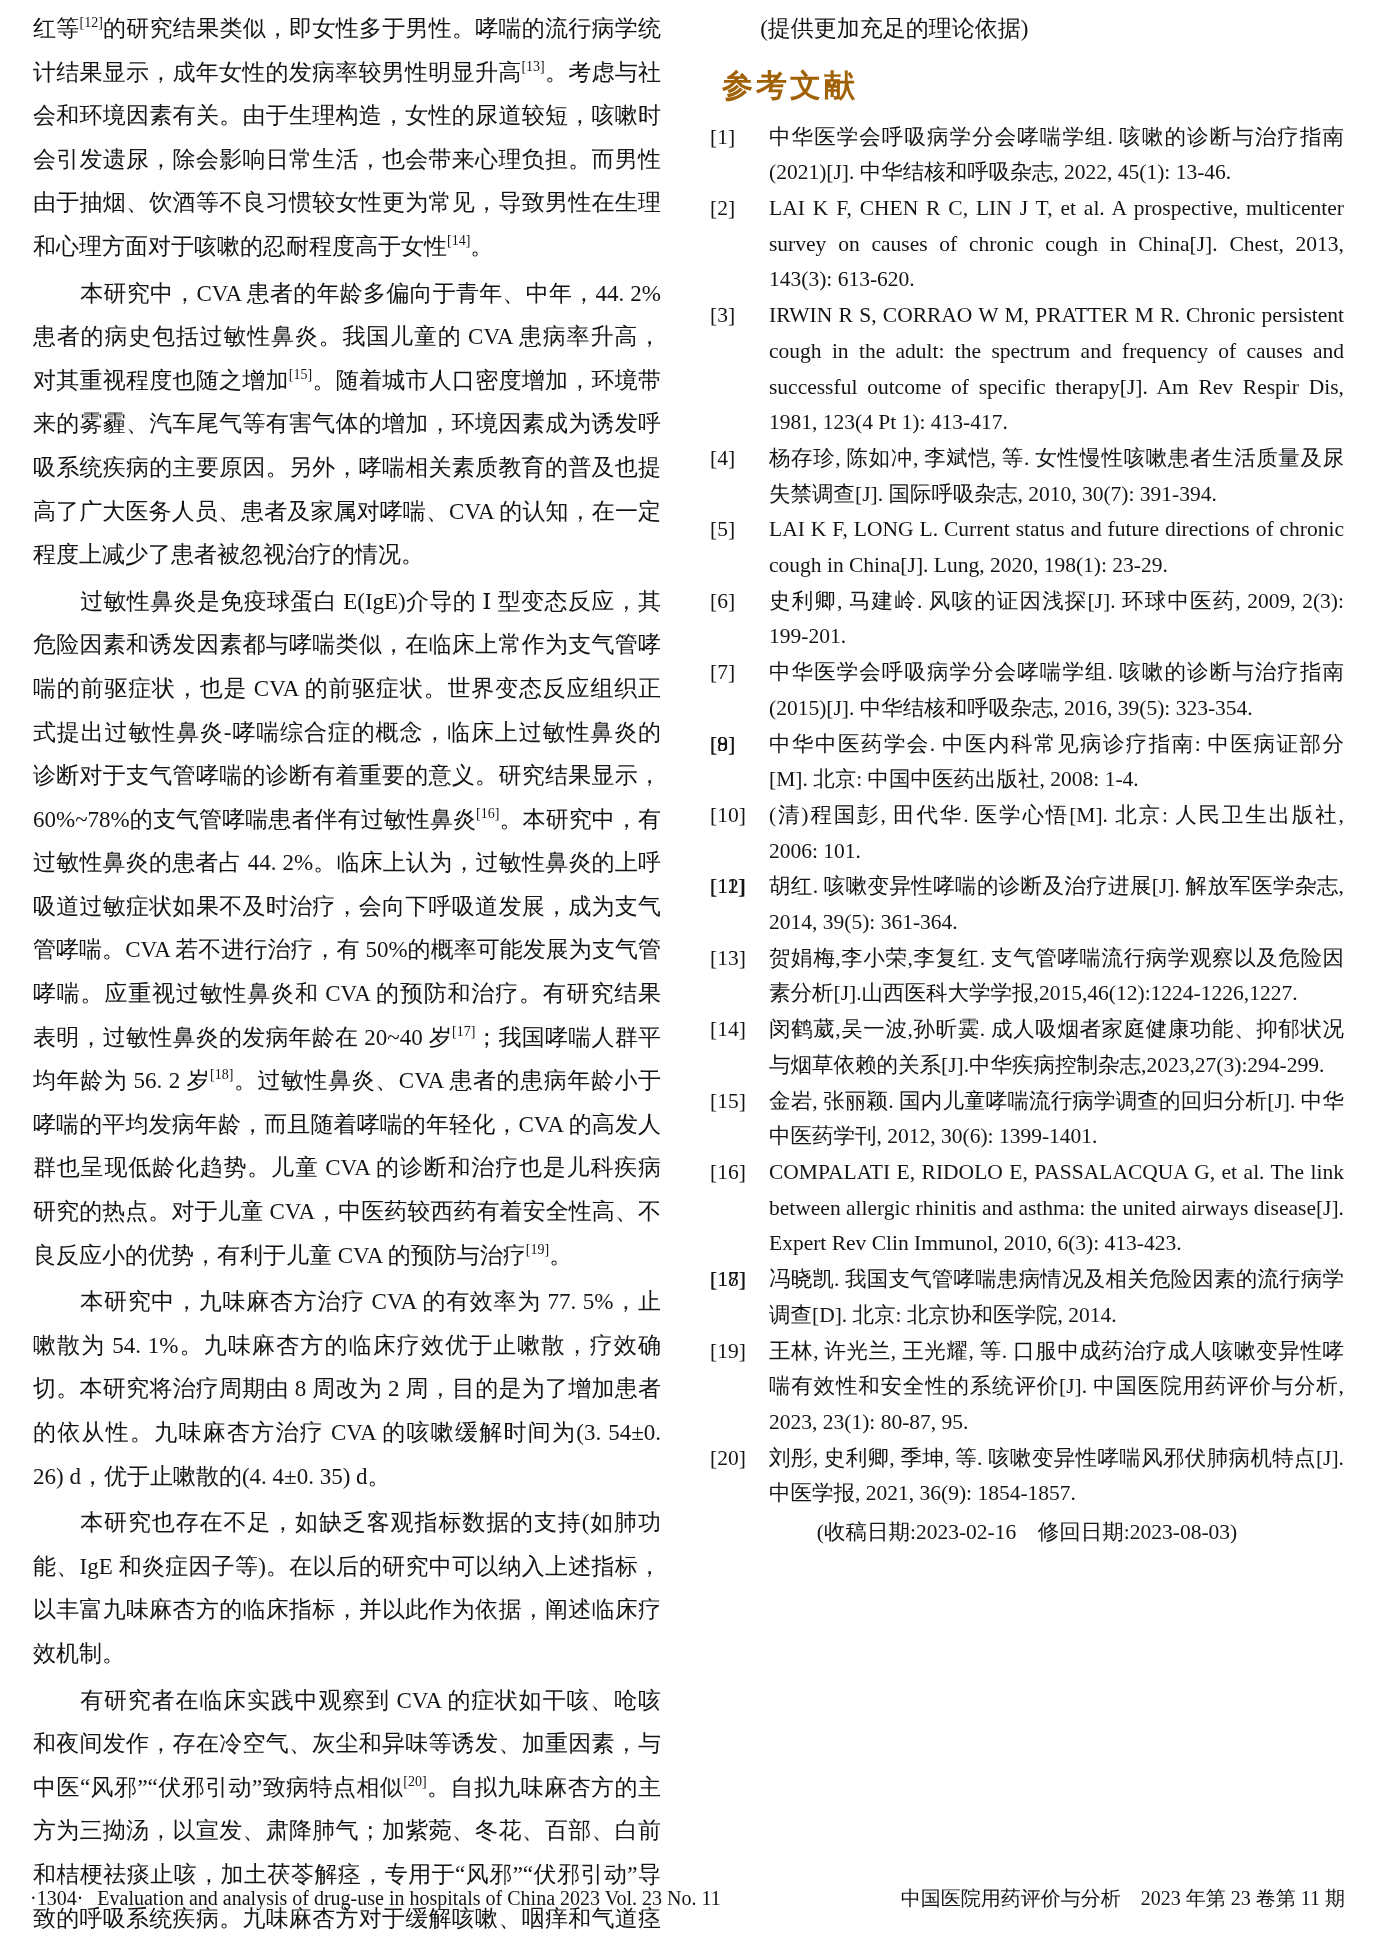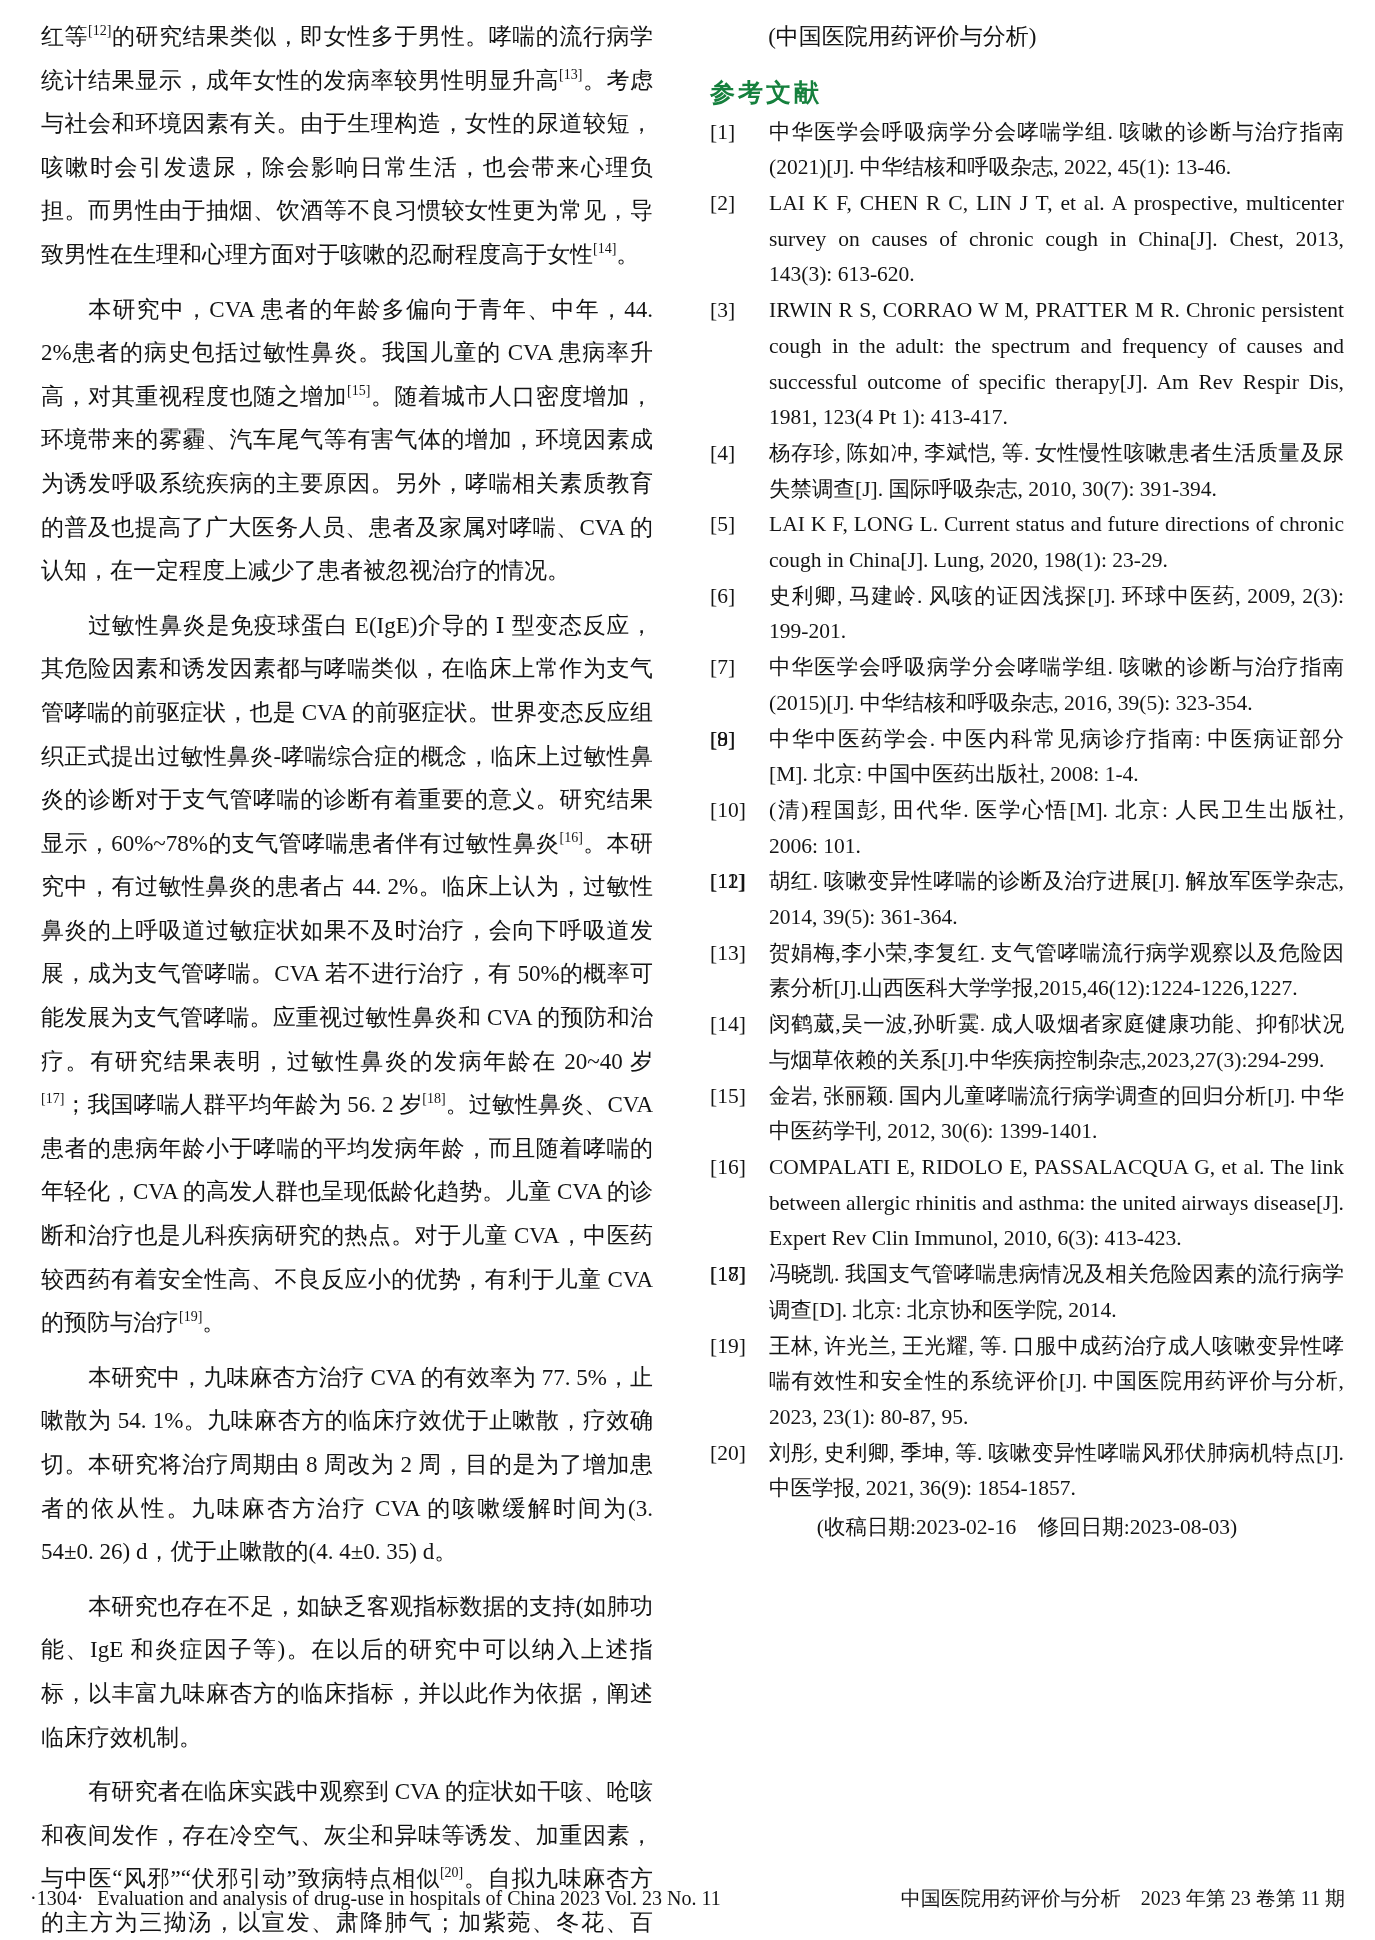--- a/index.html
+++ b/index.html
@@ -5,27 +5,27 @@
   html, body { margin: 0; padding: 0; }
   body {
     width: 1375px; height: 1940px;
     background: #ffffff; color: #141414;
     font-family: "Liberation Serif", "DejaVu Serif", serif;
     position: relative; overflow: hidden;
   }
   .page { position: absolute; inset: 0; padding: 4px 30px 0 30px; box-sizing: border-box; }
   .columns { display: flex; gap: 46px; }
   .col { width: 634px; text-align: justify; }
-  .col p { margin: 11px; font-size: 23px; line-height: 43.6px; }
+  .col p { margin: 3px; font-size: 23px; line-height: 43.6px; }
   p.indented { text-indent: 2.05em; }
   sup.cite { font-size: 14px; line-height: 0; vertical-align: super; letter-spacing: 0; }
   .refs-heading {
     font-family: "Liberation Sans", "DejaVu Sans", sans-serif;
-    font-weight: bold; font-size: 25px; line-height: 45px;
-    letter-spacing: 3px; margin: 0; color: #15803d;
+    font-weight: bold; font-size: 31px; line-height: 45px;
+    letter-spacing: 3px; margin: 12px; color: #a16207;
   }
   .ref { position: relative; padding-left: 59px; font-size: 21.5px; line-height: 35.7px; text-align: justify; }
   .ref .ref-label { position: absolute; left: 0; top: 0; }
   .dates { text-align: center; font-size: 21.5px; line-height: 37px; margin-top: 2px; }
   .footer {
     position: absolute; left: 30px; right: 30px; bottom: 30px;
     display: flex; justify-content: space-between; align-items: flex-start;
     font-size: 20px; line-height: 24px;
   }
   .footer .pgnum { margin-right: 14px; }
@@ -38,21 +38,21 @@
     <div class="col" id="left-col">
         <p class="no-indent">红等<sup class="cite">[12]</sup>的研究结果类似，即女性多于男性。哮喘的流行病学统计结果显示，成年女性的发病率较男性明显升高<sup class="cite">[13]</sup>。考虑与社会和环境因素有关。由于生理构造，女性的尿道较短，咳嗽时会引发遗尿，除会影响日常生活，也会带来心理负担。而男性由于抽烟、饮酒等不良习惯较女性更为常见，导致男性在生理和心理方面对于咳嗽的忍耐程度高于女性<sup class="cite">[14]</sup>。</p>
         <p class="indented">本研究中，CVA 患者的年龄多偏向于青年、中年，44. 2%患者的病史包括过敏性鼻炎。我国儿童的 CVA 患病率升高，对其重视程度也随之增加<sup class="cite">[15]</sup>。随着城市人口密度增加，环境带来的雾霾、汽车尾气等有害气体的增加，环境因素成为诱发呼吸系统疾病的主要原因。另外，哮喘相关素质教育的普及也提高了广大医务人员、患者及家属对哮喘、CVA 的认知，在一定程度上减少了患者被忽视治疗的情况。</p>
         <p class="indented">过敏性鼻炎是免疫球蛋白 E(IgE)介导的 Ⅰ 型变态反应，其危险因素和诱发因素都与哮喘类似，在临床上常作为支气管哮喘的前驱症状，也是 CVA 的前驱症状。世界变态反应组织正式提出过敏性鼻炎-哮喘综合症的概念，临床上过敏性鼻炎的诊断对于支气管哮喘的诊断有着重要的意义。研究结果显示，60%~78%的支气管哮喘患者伴有过敏性鼻炎<sup class="cite">[16]</sup>。本研究中，有过敏性鼻炎的患者占 44. 2%。临床上认为，过敏性鼻炎的上呼吸道过敏症状如果不及时治疗，会向下呼吸道发展，成为支气管哮喘。CVA 若不进行治疗，有 50%的概率可能发展为支气管哮喘。应重视过敏性鼻炎和 CVA 的预防和治疗。有研究结果表明，过敏性鼻炎的发病年龄在 20~40 岁<sup class="cite">[17]</sup>；我国哮喘人群平均年龄为 56. 2 岁<sup class="cite">[18]</sup>。过敏性鼻炎、CVA 患者的患病年龄小于哮喘的平均发病年龄，而且随着哮喘的年轻化，CVA 的高发人群也呈现低龄化趋势。儿童 CVA 的诊断和治疗也是儿科疾病研究的热点。对于儿童 CVA，中医药较西药有着安全性高、不良反应小的优势，有利于儿童 CVA 的预防与治疗<sup class="cite">[19]</sup>。</p>
         <p class="indented">本研究中，九味麻杏方治疗 CVA 的有效率为 77. 5%，止嗽散为 54. 1%。九味麻杏方的临床疗效优于止嗽散，疗效确切。本研究将治疗周期由 8 周改为 2 周，目的是为了增加患者的依从性。九味麻杏方治疗 CVA 的咳嗽缓解时间为(3. 54±0. 26) d，优于止嗽散的(4. 4±0. 35) d。</p>
         <p class="indented">本研究也存在不足，如缺乏客观指标数据的支持(如肺功能、IgE 和炎症因子等)。在以后的研究中可以纳入上述指标，以丰富九味麻杏方的临床指标，并以此作为依据，阐述临床疗效机制。</p>
         <p class="indented">有研究者在临床实践中观察到 CVA 的症状如干咳、呛咳和夜间发作，存在冷空气、灰尘和异味等诱发、加重因素，与中医“风邪”“伏邪引动”致病特点相似<sup class="cite">[20]</sup>。自拟九味麻杏方的主方为三拗汤，以宣发、肃降肺气；加紫菀、冬花、百部、白前和桔梗祛痰止咳，加土茯苓解痉，专用于“风邪”“伏邪引动”导致的呼吸系统疾病。九味麻杏方对于缓解咳嗽、咽痒和气道痉挛有显著疗效。</p>
       </div>
     <div class="col">
       <div id="right-pars">
-          <p class="indented">(中国医院用药评价与分析)</p>
+          <p class="indented">(提供更加充足的理论依据)</p>
         </div>
       <h2 class="refs-heading">参考文献</h2>
       <div id="refs">
           <div class="ref"><span class="ref-label">[1]</span><span>中华医学会呼吸病学分会哮喘学组. 咳嗽的诊断与治疗指南(2021)[J]. 中华结核和呼吸杂志, 2022, 45(1): 13-46.</span></div>
           <div class="ref"><span class="ref-label">[2]</span><span>LAI K F, CHEN R C, LIN J T, et al. A prospective, multicenter survey on causes of chronic cough in China[J]. Chest, 2013, 143(3): 613-620.</span></div>
           <div class="ref"><span class="ref-label">[3]</span><span>IRWIN R S, CORRAO W M, PRATTER M R. Chronic persistent cough in the adult: the spectrum and frequency of causes and successful outcome of specific therapy[J]. Am Rev Respir Dis, 1981, 123(4 Pt 1): 413-417.</span></div>
           <div class="ref"><span class="ref-label">[4]</span><span>杨存珍, 陈如冲, 李斌恺, 等. 女性慢性咳嗽患者生活质量及尿失禁调查[J]. 国际呼吸杂志, 2010, 30(7): 391-394.</span></div>
           <div class="ref"><span class="ref-label">[5]</span><span>LAI K F, LONG L. Current status and future directions of chronic cough in China[J]. Lung, 2020, 198(1): 23-29.</span></div>
           <div class="ref"><span class="ref-label">[6]</span><span>史利卿, 马建岭. 风咳的证因浅探[J]. 环球中医药, 2009, 2(3): 199-201.</span></div>
           <div class="ref"><span class="ref-label">[7]</span><span>中华医学会呼吸病学分会哮喘学组. 咳嗽的诊断与治疗指南(2015)[J]. 中华结核和呼吸杂志, 2016, 39(5): 323-354.</span></div>

